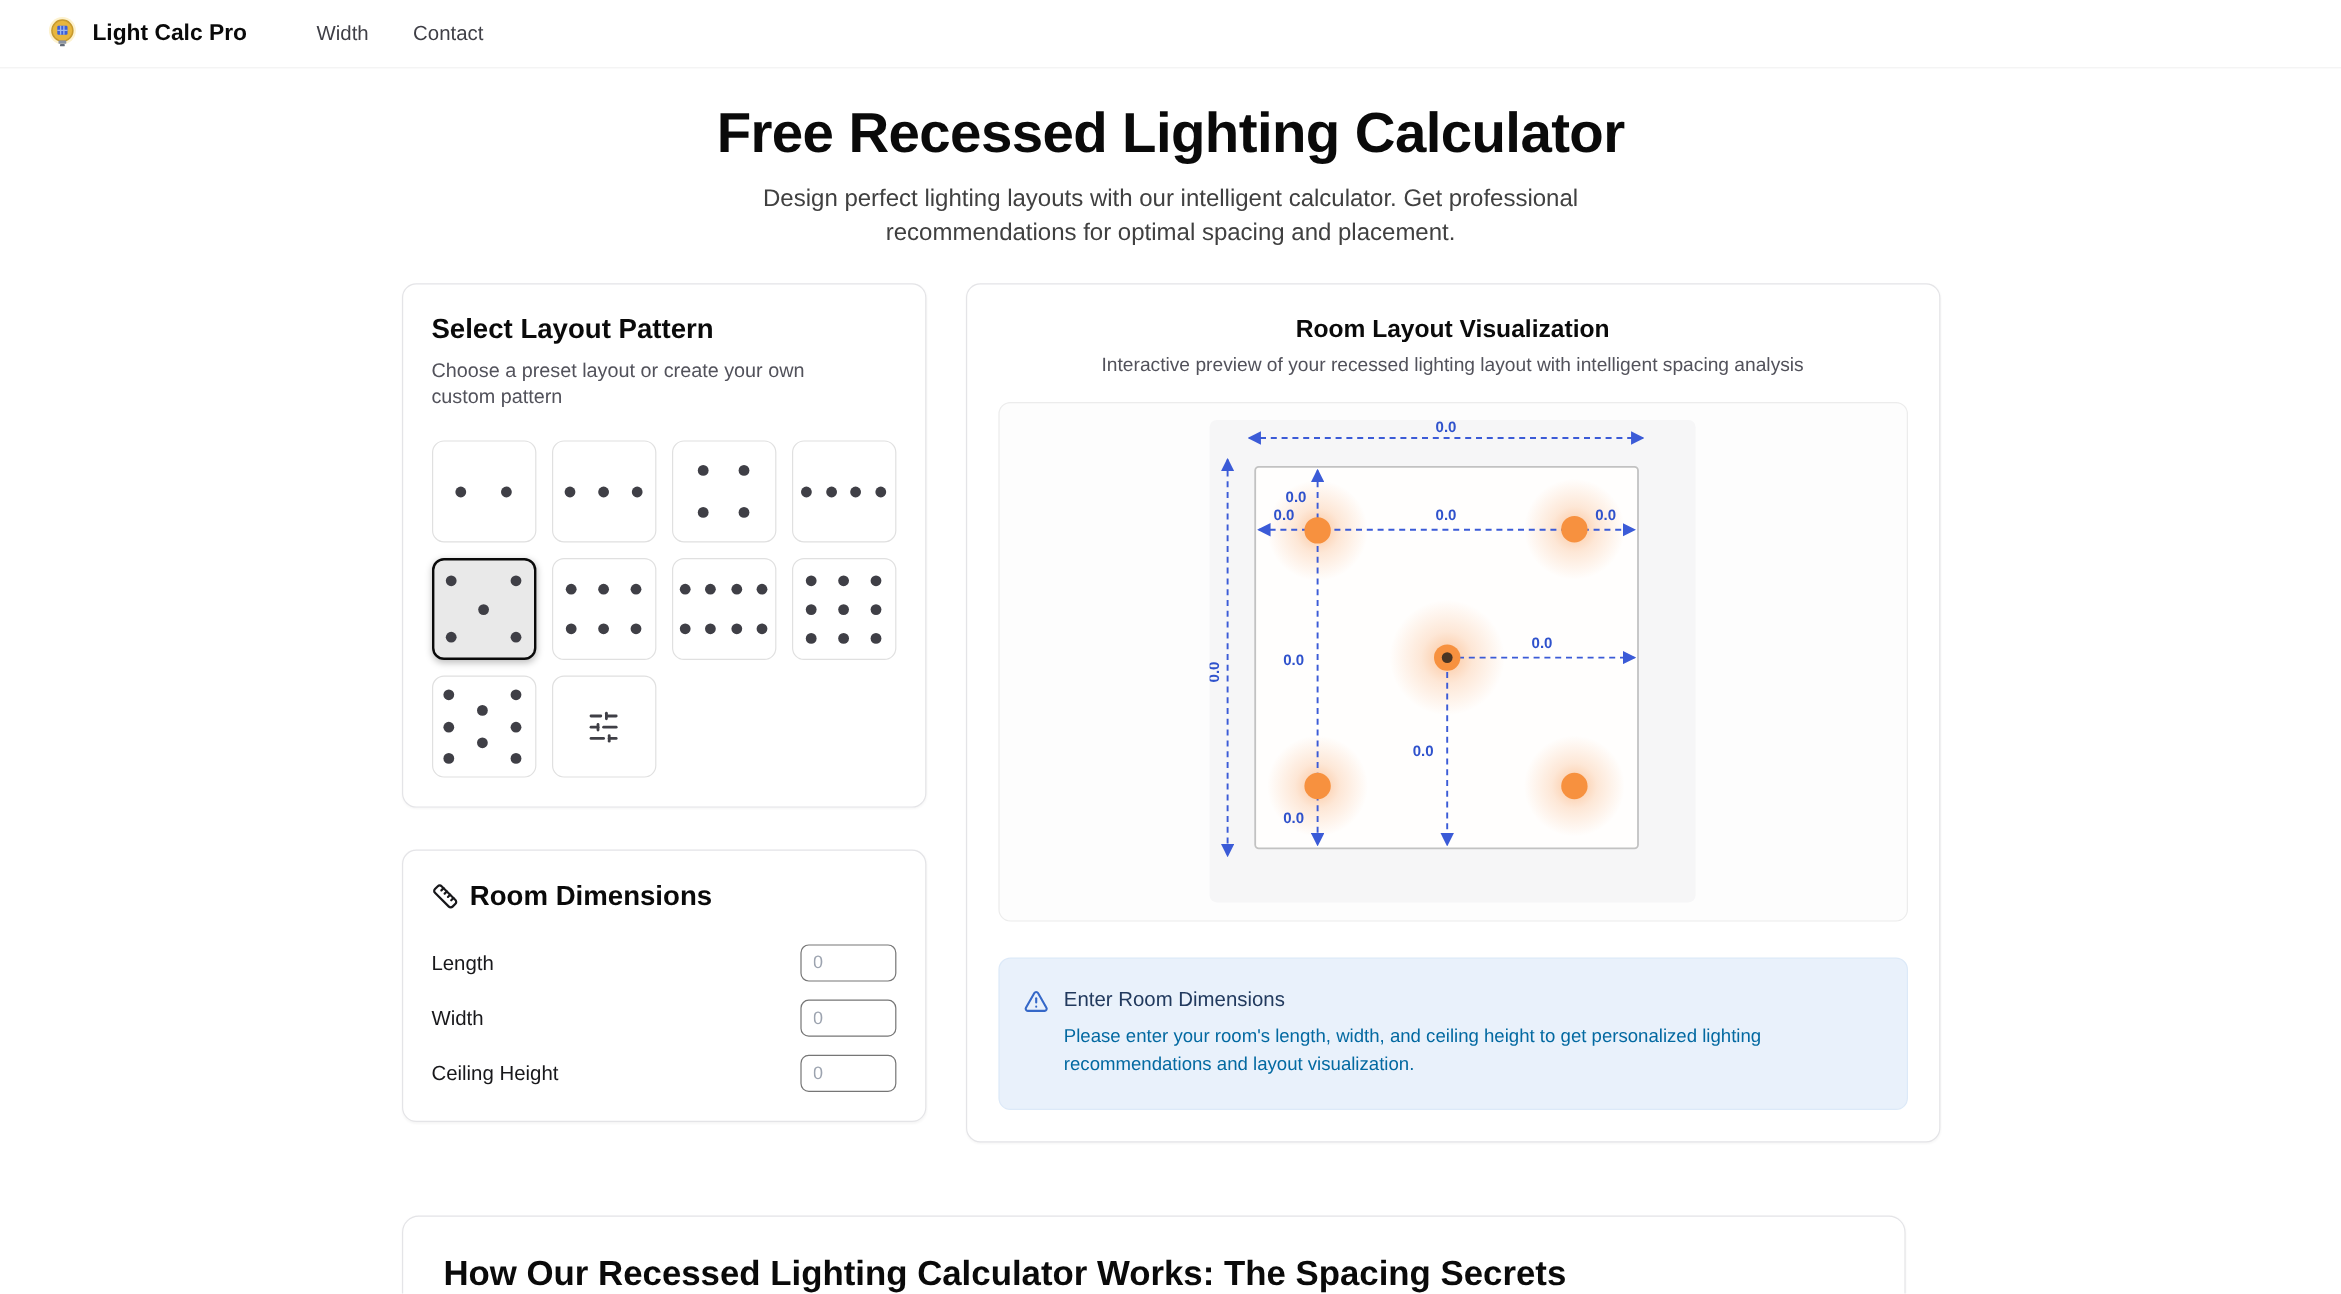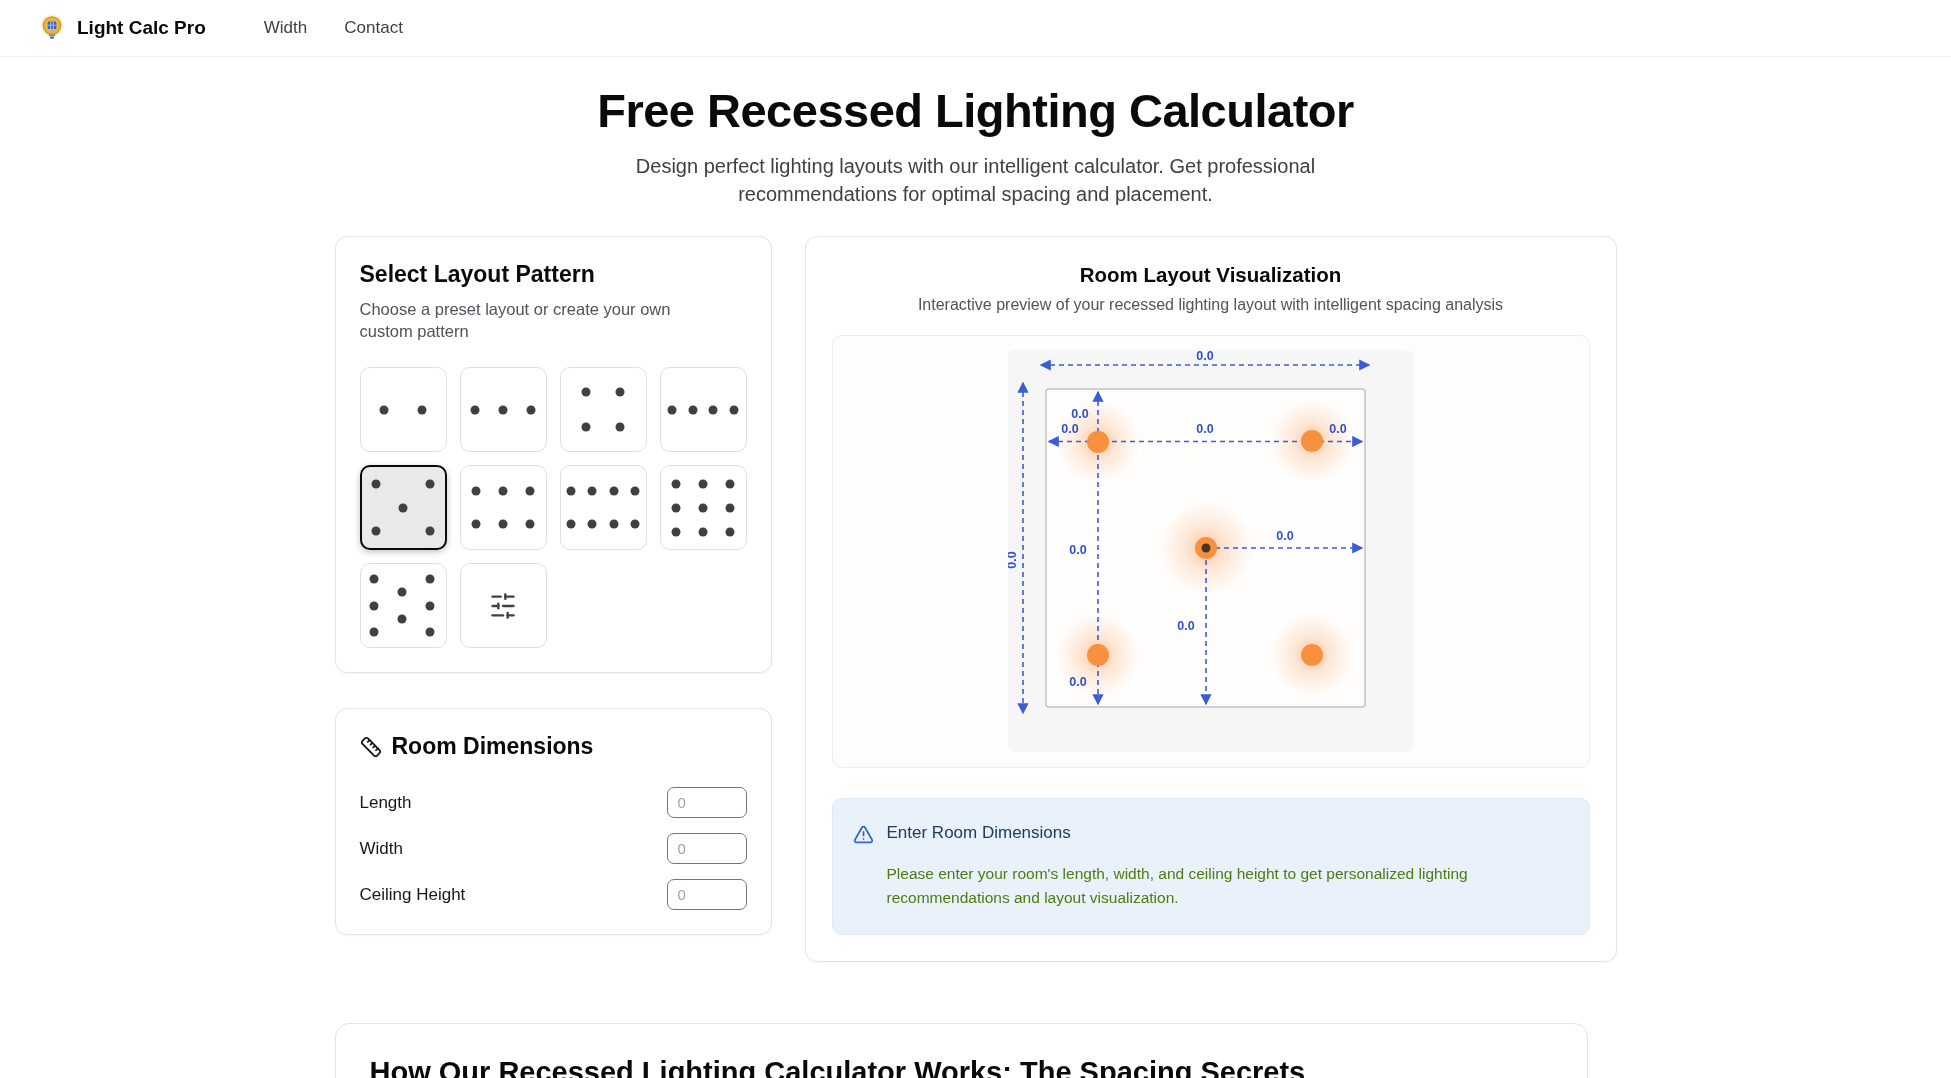--- a/index.html
+++ b/index.html
@@ -81,21 +81,21 @@
   .viz-canvas {
     width:405px; height:402px; background:#f6f6f7; border-radius:6px;
   }
   
   .alert {
     margin-top:30px; background:#e9f1fb; border:1px solid #dce9f8; border-radius:10px;
     padding:24px 20px; display:flex; gap:13px; align-items:flex-start;
   }
   .alert-icon { flex:none; margin-top:1px; }
   .alert-title { font-size:17px; font-weight:500; color:#223a5e; }
-  .alert-msg { margin-top:19px; font-size:15.5px; line-height:1.55; color:#4d7c0f; max-width:595px; }
+  .alert-msg { margin-top:9px; font-size:15.5px; line-height:1.55; color:#0369a1; max-width:595px; }
   
   .article-wrap { width:1282px; margin:61px auto 0; }
   .article {
     width:1253px; padding:32px 34px; border-radius:14px;
   }
   .article h2 { font-size:29px; font-weight:800; color:#0a0a0a; }
 </style>
 </head>
 <body>
 

